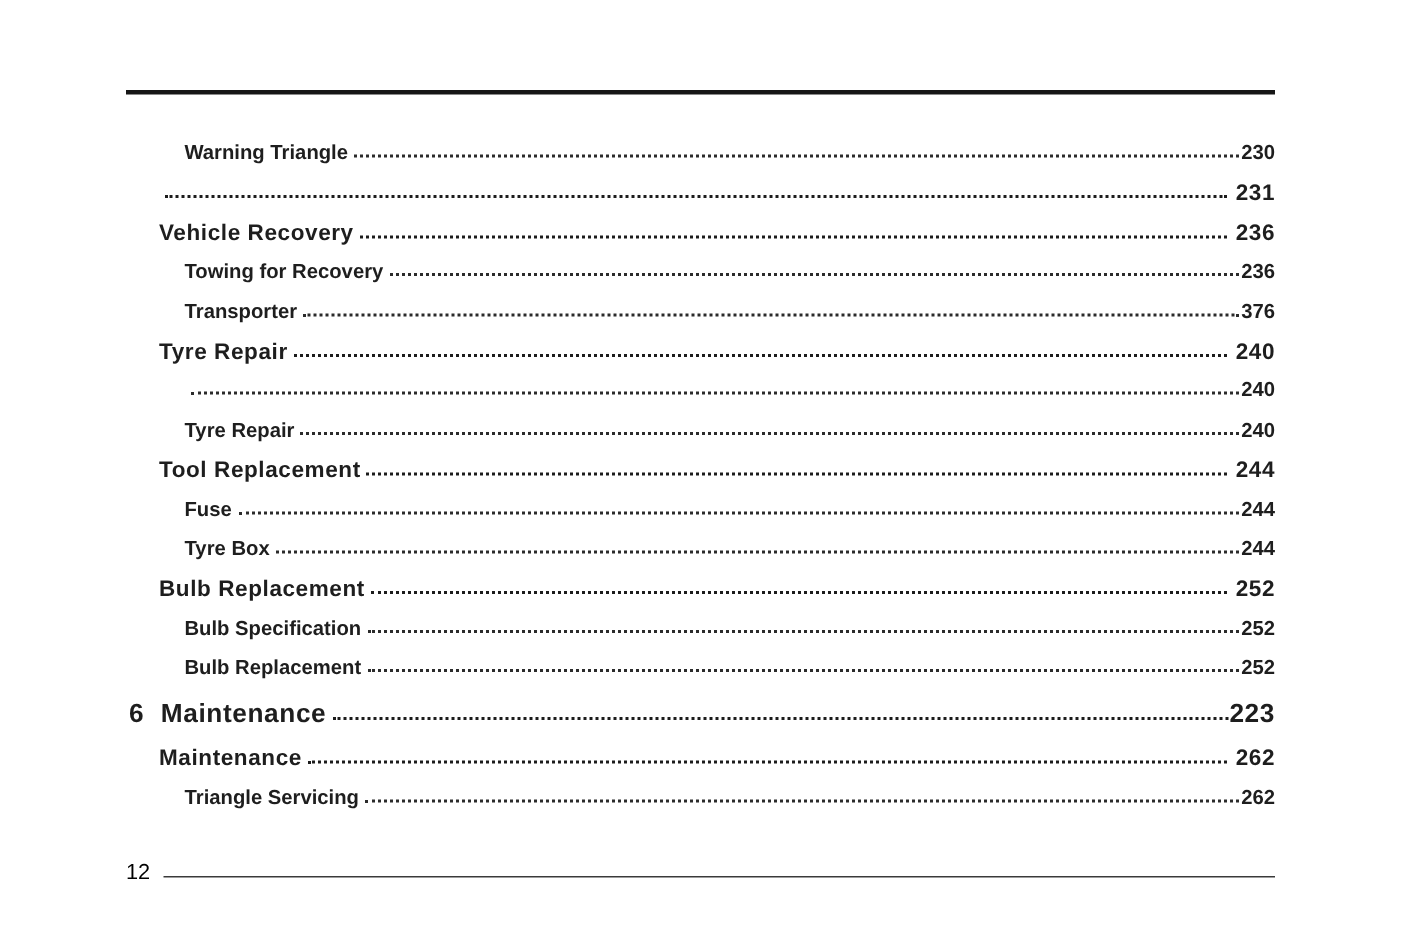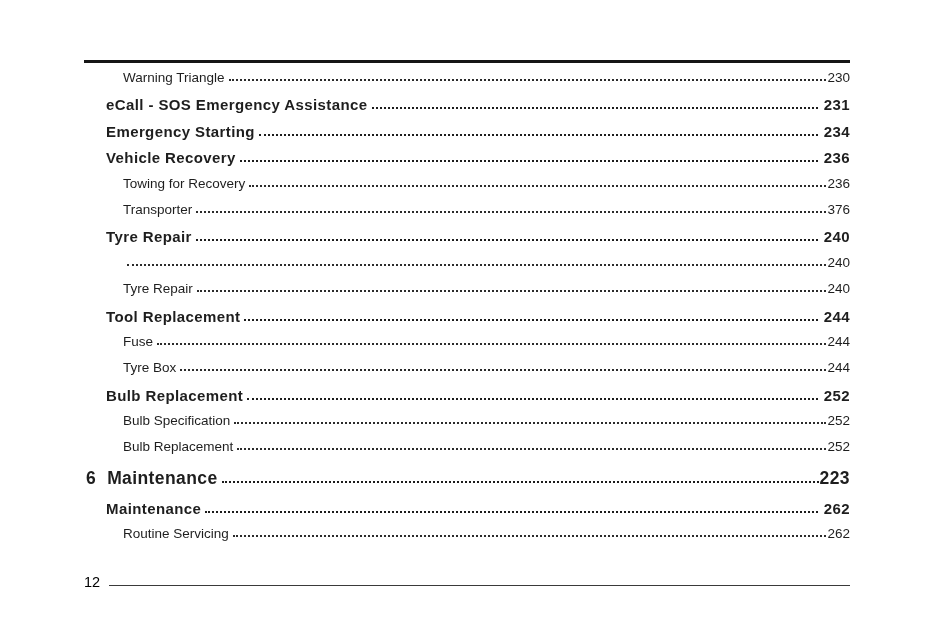--- a/index.html
+++ b/index.html
@@ -45,25 +45,26 @@
   .row .leader {
     flex: 1 1 auto;
     min-width: 10px;
     position: relative;
     top: -1px;
     margin-left: 4px;
   }
   .row .page {
     flex: 0 0 auto;
     text-align: right;
+    margin-top: 24px;
   }
   
   .level-sub {
     font-size: 13.5px;
-    font-weight: 400;
+    font-weight: 700;
     padding-left: 39px;
   }
   .level-sub .leader {
     border-bottom: 2px dotted #2b2b2b;
     margin-right: 1px;
   }
   
   .level-section {
     font-size: 15px;
     font-weight: 700;
@@ -120,31 +121,24 @@
   <div class="toc-list">
   <div class="row level-sub">
 
     <span class="label">Warning Triangle</span>
     <span class="leader"></span>
     <span class="page">230</span>
   </div>
 
   <div class="row level-section">
 
-    <span class="label">eCall - SOS Emergency Assistance</span>
     <span class="leader"></span>
     <span class="page">231</span>
   </div>
 
-  <div class="row level-section">
-
-    <span class="label">Emergency Starting</span>
-    <span class="leader"></span>
-    <span class="page">234</span>
-  </div>
 
   <div class="row level-section">
 
     <span class="label">Vehicle Recovery</span>
     <span class="leader"></span>
     <span class="page">236</span>
   </div>
 
   <div class="row level-sub">
 
@@ -231,21 +225,21 @@
 
   <div class="row level-section">
 
     <span class="label">Maintenance</span>
     <span class="leader"></span>
     <span class="page">262</span>
   </div>
 
   <div class="row level-sub">
 
-    <span class="label">Routine Servicing</span>
+    <span class="label">Triangle Servicing</span>
     <span class="leader"></span>
     <span class="page">262</span>
   </div>
 </div>
 </main>
 
 <div class="footer">
   <span class="folio">12</span>
   <span class="footer-rule"></span>
 </div>

